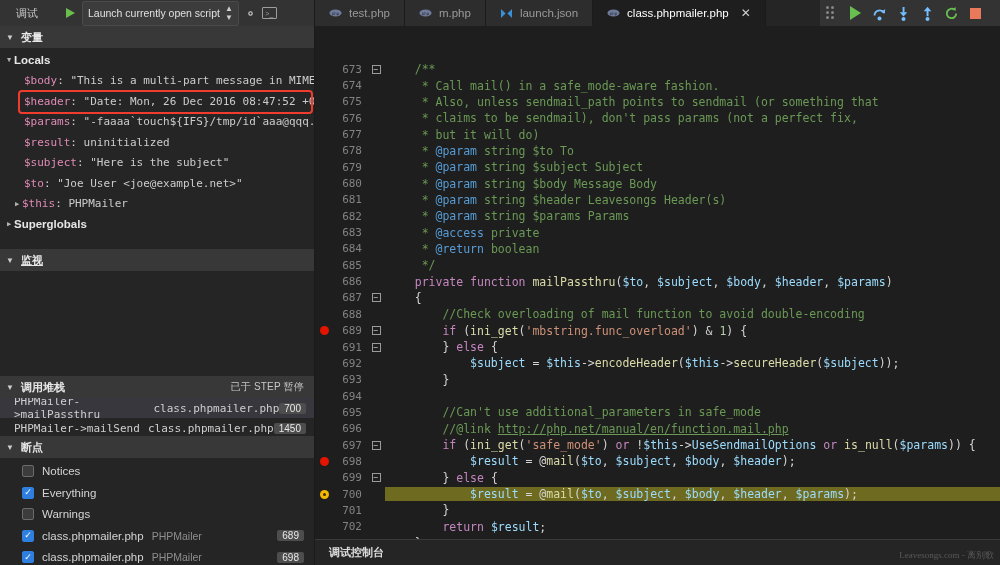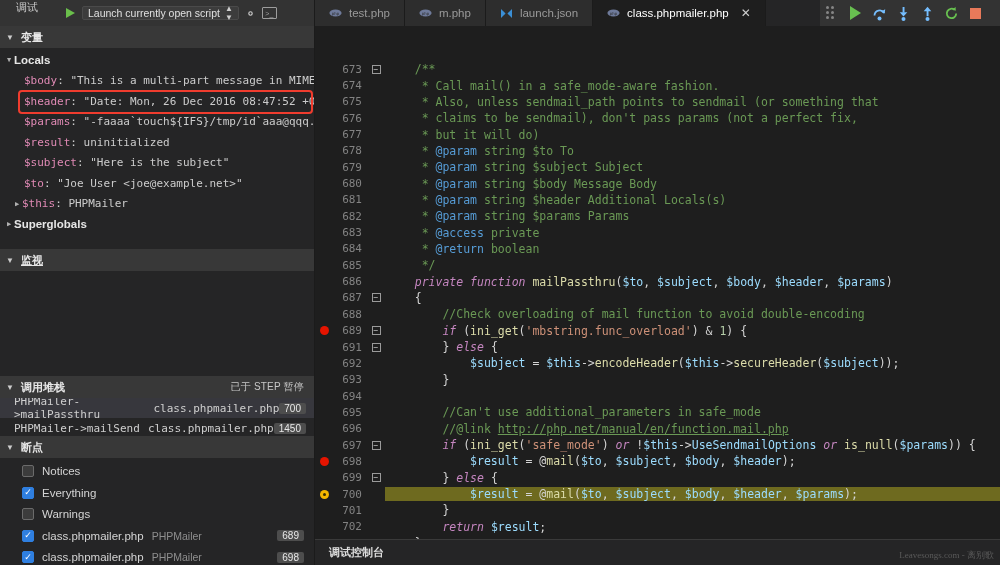--- a/index.html
+++ b/index.html
@@ -8,28 +8,28 @@
     background:#1e1e1e;
     font-family:"Liberation Sans","DejaVu Sans",sans-serif;
     -webkit-font-smoothing:antialiased;
   }
   .app{position:relative;width:1000px;height:565px;display:flex;flex-direction:column;}
 
   
   .toprow{display:flex;height:26px;flex:0 0 26px;background:#252526;}
 
   
-  .dbg-toolbar{width:315px;flex:0 0 315px;display:flex;
+  .dbg-toolbar{width:315px;flex:0 0 315px;display:flex;align-items:center;
     background:#333333;border-right:1px solid #1b1b1b;padding:0 4px;}
   .dbg-title{color:#cccccc;font-size:11px;padding-left:12px;width:62px;}
   .dbg-ctl{display:flex;align-items:center;gap:5px;}
   .play-sm{width:0;height:0;border-left:9px solid #6abf4b;border-top:5px solid transparent;
     border-bottom:5px solid transparent;margin-right:2px;}
   .launch-sel{display:flex;align-items:center;background:#3c3c3c;border:1px solid #4a4a4a;
-    height:14px;border-radius:2px;padding:0 5px;color:#e0e0e0;font-size:10.5px;gap:5px;}
+    height:25px;border-radius:2px;padding:0 5px;color:#e0e0e0;font-size:10.5px;gap:5px;}
   .spin{font-size:8px;line-height:8px;color:#cfcfcf;letter-spacing:0;display:flex;flex-direction:column;}
   .gear{width:13px;height:13px;color:#cfcfcf;}
   .consolebtn{width:15px;height:12px;border:1px solid #9d9d9d;border-radius:1px;
     color:#9d9d9d;font-size:7px;display:flex;align-items:center;justify-content:center;}
 
   
   .tabs{flex:1;display:flex;background:#252526;align-items:stretch;position:relative;}
   .tab{display:flex;align-items:center;gap:7px;padding:0 14px;font-size:11.5px;
     color:#9a9a9a;background:#2d2d2d;border-right:1px solid #1b1b1b;min-width:0;}
   .tab.active{background:#1e1e1e;color:#ffffff;}
@@ -105,21 +105,21 @@
     border-radius:50%;background:#3a2d00;}
   .gut-num{width:34px;flex:0 0 34px;text-align:right;color:#838383;padding-right:5px;font-size:11px;}
   .gut-fold{width:18px;flex:0 0 18px;display:flex;align-items:center;justify-content:center;}
   .foldbox{width:9px;height:9px;border:1px solid #9a9a9a;color:#c9c9c9;font-size:8px;
     line-height:7px;text-align:center;}
   .codetext{flex:1;color:#d4d4d4;padding-left:2px;overflow:hidden;}
   
   .c-com{color:#6A9955;}
   .c-doc{color:#6A9955;}
   .c-tag{color:#569CD6;}
-  .c-kw{color:#C586C0;font-style:italic;}
+  .c-kw{color:#C586C0;}
   .c-fn{color:#DCDCAA;}
   .c-var{color:#9CDCFE;}
   .c-str{color:#CE9178;}
   .c-num{color:#B5CEA8;}
   .c-link{color:#6A9955;text-decoration:underline;}
 
   .console-bar{height:26px;flex:0 0 26px;background:#252526;border-top:1px solid #3a3a3a;
     display:flex;align-items:center;padding-left:14px;color:#dddddd;font-size:11px;font-weight:bold;}
   .watermark{position:absolute;right:6px;bottom:3px;color:#5a5a5a;font-size:9px;
     font-family:"Liberation Serif",serif;}
@@ -356,21 +356,21 @@
     <div class="editor-wrap">
       <div class="editor" id="editor">
           <div class="cline"><div class="gut-bp"></div><div class="gut-num">673</div><div class="gut-fold"><span class="foldbox">−</span></div><div class="codetext"><span>    <span class="c-doc">/**</span></span></div></div>
           <div class="cline"><div class="gut-bp"></div><div class="gut-num">674</div><div class="gut-fold"></div><div class="codetext"><span>     <span class="c-doc">* Call mail() in a safe_mode-aware fashion.</span></span></div></div>
           <div class="cline"><div class="gut-bp"></div><div class="gut-num">675</div><div class="gut-fold"></div><div class="codetext"><span>     <span class="c-doc">* Also, unless sendmail_path points to sendmail (or something that</span></span></div></div>
           <div class="cline"><div class="gut-bp"></div><div class="gut-num">676</div><div class="gut-fold"></div><div class="codetext"><span>     <span class="c-doc">* claims to be sendmail), don't pass params (not a perfect fix,</span></span></div></div>
           <div class="cline"><div class="gut-bp"></div><div class="gut-num">677</div><div class="gut-fold"></div><div class="codetext"><span>     <span class="c-doc">* but it will do)</span></span></div></div>
           <div class="cline"><div class="gut-bp"></div><div class="gut-num">678</div><div class="gut-fold"></div><div class="codetext"><span>     <span class="c-doc">* </span><span class="c-tag">@param</span><span class="c-doc"> string $to To</span></span></div></div>
           <div class="cline"><div class="gut-bp"></div><div class="gut-num">679</div><div class="gut-fold"></div><div class="codetext"><span>     <span class="c-doc">* </span><span class="c-tag">@param</span><span class="c-doc"> string $subject Subject</span></span></div></div>
           <div class="cline"><div class="gut-bp"></div><div class="gut-num">680</div><div class="gut-fold"></div><div class="codetext"><span>     <span class="c-doc">* </span><span class="c-tag">@param</span><span class="c-doc"> string $body Message Body</span></span></div></div>
-          <div class="cline"><div class="gut-bp"></div><div class="gut-num">681</div><div class="gut-fold"></div><div class="codetext"><span>     <span class="c-doc">* </span><span class="c-tag">@param</span><span class="c-doc"> string $header Additional Locals(s)</span></span></div></div>
+          <div class="cline"><div class="gut-bp"></div><div class="gut-num">681</div><div class="gut-fold"></div><div class="codetext"><span>     <span class="c-doc">* </span><span class="c-tag">@param</span><span class="c-doc"> string $header Leavesongs Header(s)</span></span></div></div>
           <div class="cline"><div class="gut-bp"></div><div class="gut-num">682</div><div class="gut-fold"></div><div class="codetext"><span>     <span class="c-doc">* </span><span class="c-tag">@param</span><span class="c-doc"> string $params Params</span></span></div></div>
           <div class="cline"><div class="gut-bp"></div><div class="gut-num">683</div><div class="gut-fold"></div><div class="codetext"><span>     <span class="c-doc">* </span><span class="c-tag">@access</span><span class="c-doc"> private</span></span></div></div>
           <div class="cline"><div class="gut-bp"></div><div class="gut-num">684</div><div class="gut-fold"></div><div class="codetext"><span>     <span class="c-doc">* </span><span class="c-tag">@return</span><span class="c-doc"> boolean</span></span></div></div>
           <div class="cline"><div class="gut-bp"></div><div class="gut-num">685</div><div class="gut-fold"></div><div class="codetext"><span>     <span class="c-doc">*/</span></span></div></div>
           <div class="cline"><div class="gut-bp"></div><div class="gut-num">686</div><div class="gut-fold"></div><div class="codetext"><span>    <span class="c-kw">private function</span> <span class="c-fn">mailPassthru</span>(<span class="c-var">$to</span>, <span class="c-var">$subject</span>, <span class="c-var">$body</span>, <span class="c-var">$header</span>, <span class="c-var">$params</span>)</span></div></div>
           <div class="cline"><div class="gut-bp"></div><div class="gut-num">687</div><div class="gut-fold"><span class="foldbox">−</span></div><div class="codetext"><span>    {</span></div></div>
           <div class="cline"><div class="gut-bp"></div><div class="gut-num">688</div><div class="gut-fold"></div><div class="codetext"><span>        <span class="c-com">//Check overloading of mail function to avoid double-encoding</span></span></div></div>
           <div class="cline"><div class="gut-bp"><span class="bpdot"></span></div><div class="gut-num">689</div><div class="gut-fold"><span class="foldbox">−</span></div><div class="codetext"><span>        <span class="c-kw">if</span> (<span class="c-fn">ini_get</span>(<span class="c-str">'mbstring.func_overload'</span>) &amp; <span class="c-num">1</span>) {</span></div></div>
           <div class="cline"><div class="gut-bp"></div><div class="gut-num">691</div><div class="gut-fold"><span class="foldbox">−</span></div><div class="codetext"><span>        } <span class="c-kw">else</span> {</span></div></div>
           <div class="cline"><div class="gut-bp"></div><div class="gut-num">692</div><div class="gut-fold"></div><div class="codetext"><span>            <span class="c-var">$subject</span> = <span class="c-var">$this</span>-&gt;<span class="c-fn">encodeHeader</span>(<span class="c-var">$this</span>-&gt;<span class="c-fn">secureHeader</span>(<span class="c-var">$subject</span>));</span></div></div>

